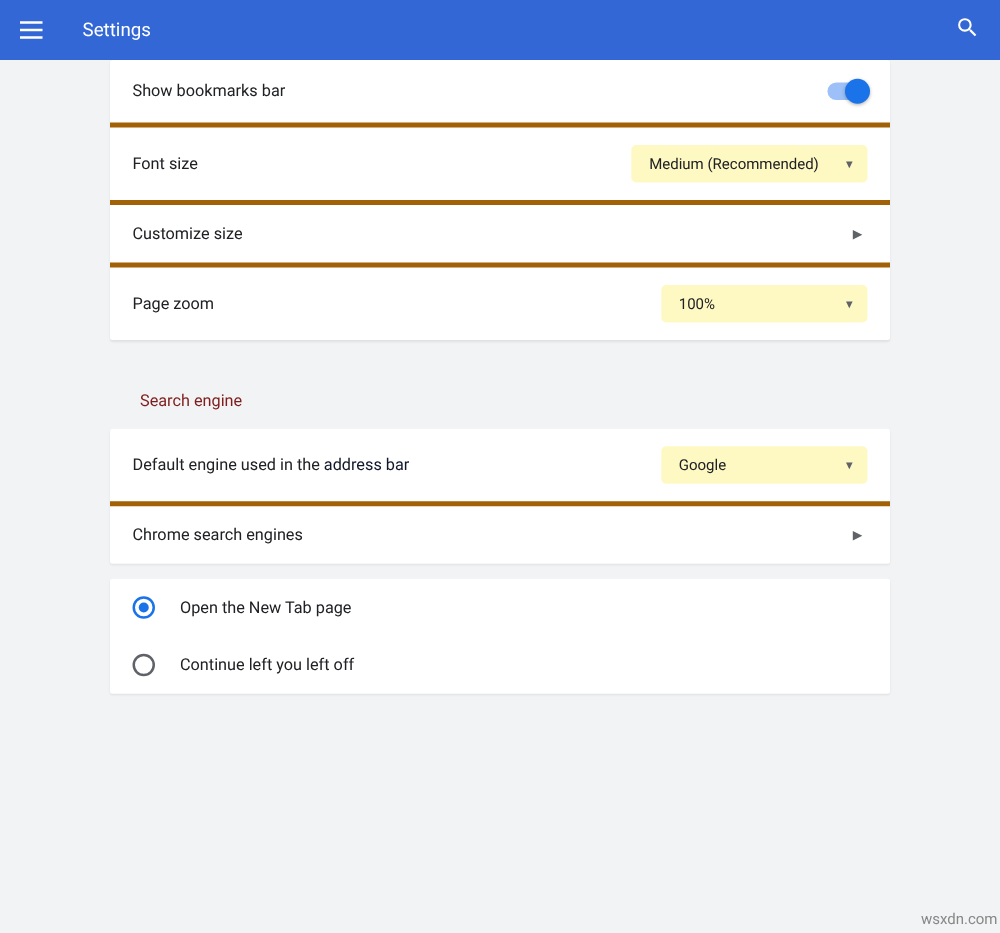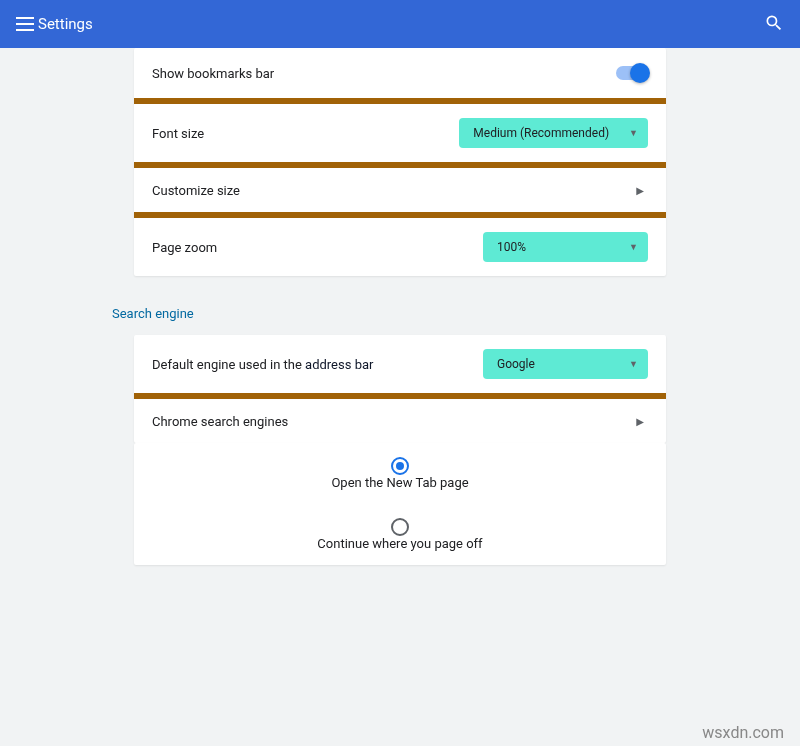--- a/index.html
+++ b/index.html
@@ -15,77 +15,77 @@
 }
 .header {
   background: #3367d6;
   color: #fff;
   height: 48px;
   display: flex;
   align-items: center;
   padding: 0 16px;
   justify-content: space-between;
 }
-.header-left { display: flex; align-items: center; gap: 4px; }
+.header-left { display: flex; align-items: center; gap: 32px; }
 .menu-icon { width: 18px; height: 14px; display: flex; flex-direction: column; justify-content: space-between; cursor: pointer; }
 .menu-icon span { display: block; height: 2px; background: #fff; }
 .header-title { font-size: 15px; font-weight: 400; }
 .search-icon svg { width: 20px; height: 20px; fill: #fff; }
 .content { padding: 0 0 40px 0; display: flex; flex-direction: column; align-items: center; }
 .card {
   background: #fff;
-  width: 532px;
+  width: 624px;
   border-radius: 2px;
   box-shadow: 0 1px 2px rgba(0,0,0,0.08);
-  margin-bottom: 0;
+  margin-bottom: 12px;
 }
 .row {
   display: flex;
   align-items: center;
   justify-content: space-between;
   padding: 14px 18px;
-  border-top: 6px solid #a16207;
+  border-top: 4px solid #a16207;
   min-height: 50px;
 }
 .row:first-child { border-top: none; }
 .row-label { color: #202124; font-size: 13px; }
 .dropdown {
-  background: #5eead4;
+  background: #fef9c3;
   border-radius: 4px;
   padding: 8px 10px 8px 14px;
   font-size: 12px;
   color: #202124;
   display: flex;
   align-items: center;
   gap: 20px;
   min-width: 165px;
   justify-content: space-between;
   cursor: pointer;
 }
 .dropdown .arrow { font-size: 9px; color: #5f6368; }
 .chevron { color: #5f6368; font-size: 10px; padding-right: 4px; }
 .toggle {
   width: 32px; height: 14px; background: #9cc0f7; border-radius: 10px; position: relative; cursor: pointer;
 }
 .toggle::after {
   content: ""; position: absolute; right: -2px; top: -3px; width: 20px; height: 20px;
   background: #1a73e8; border-radius: 50%; box-shadow: 0 1px 3px rgba(0,0,0,0.3);
 }
-.section-title { width: 576px; font-size: 13px; color: #0369a1; margin: 30px 0 14px 0; }
+.section-title { width: 576px; font-size: 13px; color: #7f1d1d; margin: 30px 0 14px 0; }
 .link { color: #0f172a; }
-.radio-row { display: flex; align-items: center; padding: 14px 18px; flex-direction: column; }
+.radio-row { display: flex; align-items: center; gap: 20px; padding: 14px 18px; }
 .radio {
   width: 18px; height: 18px; border: 2px solid #5f6368; border-radius: 50%; position: relative; cursor: pointer;
 }
 .radio.selected { border-color: #1a73e8; }
 .radio.selected::after {
   content: ""; position: absolute; inset: 3px; background: #1a73e8; border-radius: 50%;
 }
 .watermark {
-  position: absolute; bottom: 4px; right: 16px; font-size: 16px; color: #888;
+  position: absolute; bottom: 4px; right: 2px; font-size: 12px; color: #888;
 }
 </style>
 </head>
 <body>
 
 <div class="header">
   <div class="header-left">
     <div class="menu-icon">
         <span></span>
         <span></span>
@@ -145,19 +145,19 @@
   </div>
 
 
   <div class="card">
     <div class="radio-row">
       <div class="radio selected"></div>
       <span class="row-label">Open the New Tab page</span>
     </div>
     <div class="radio-row">
       <div class="radio"></div>
-      <span class="row-label">Continue where you page off</span>
+      <span class="row-label">Continue left you left off</span>
     </div>
   </div>
 
 </div>
 
 <div class="watermark">wsxdn.com</div>
 
 </body></html>

